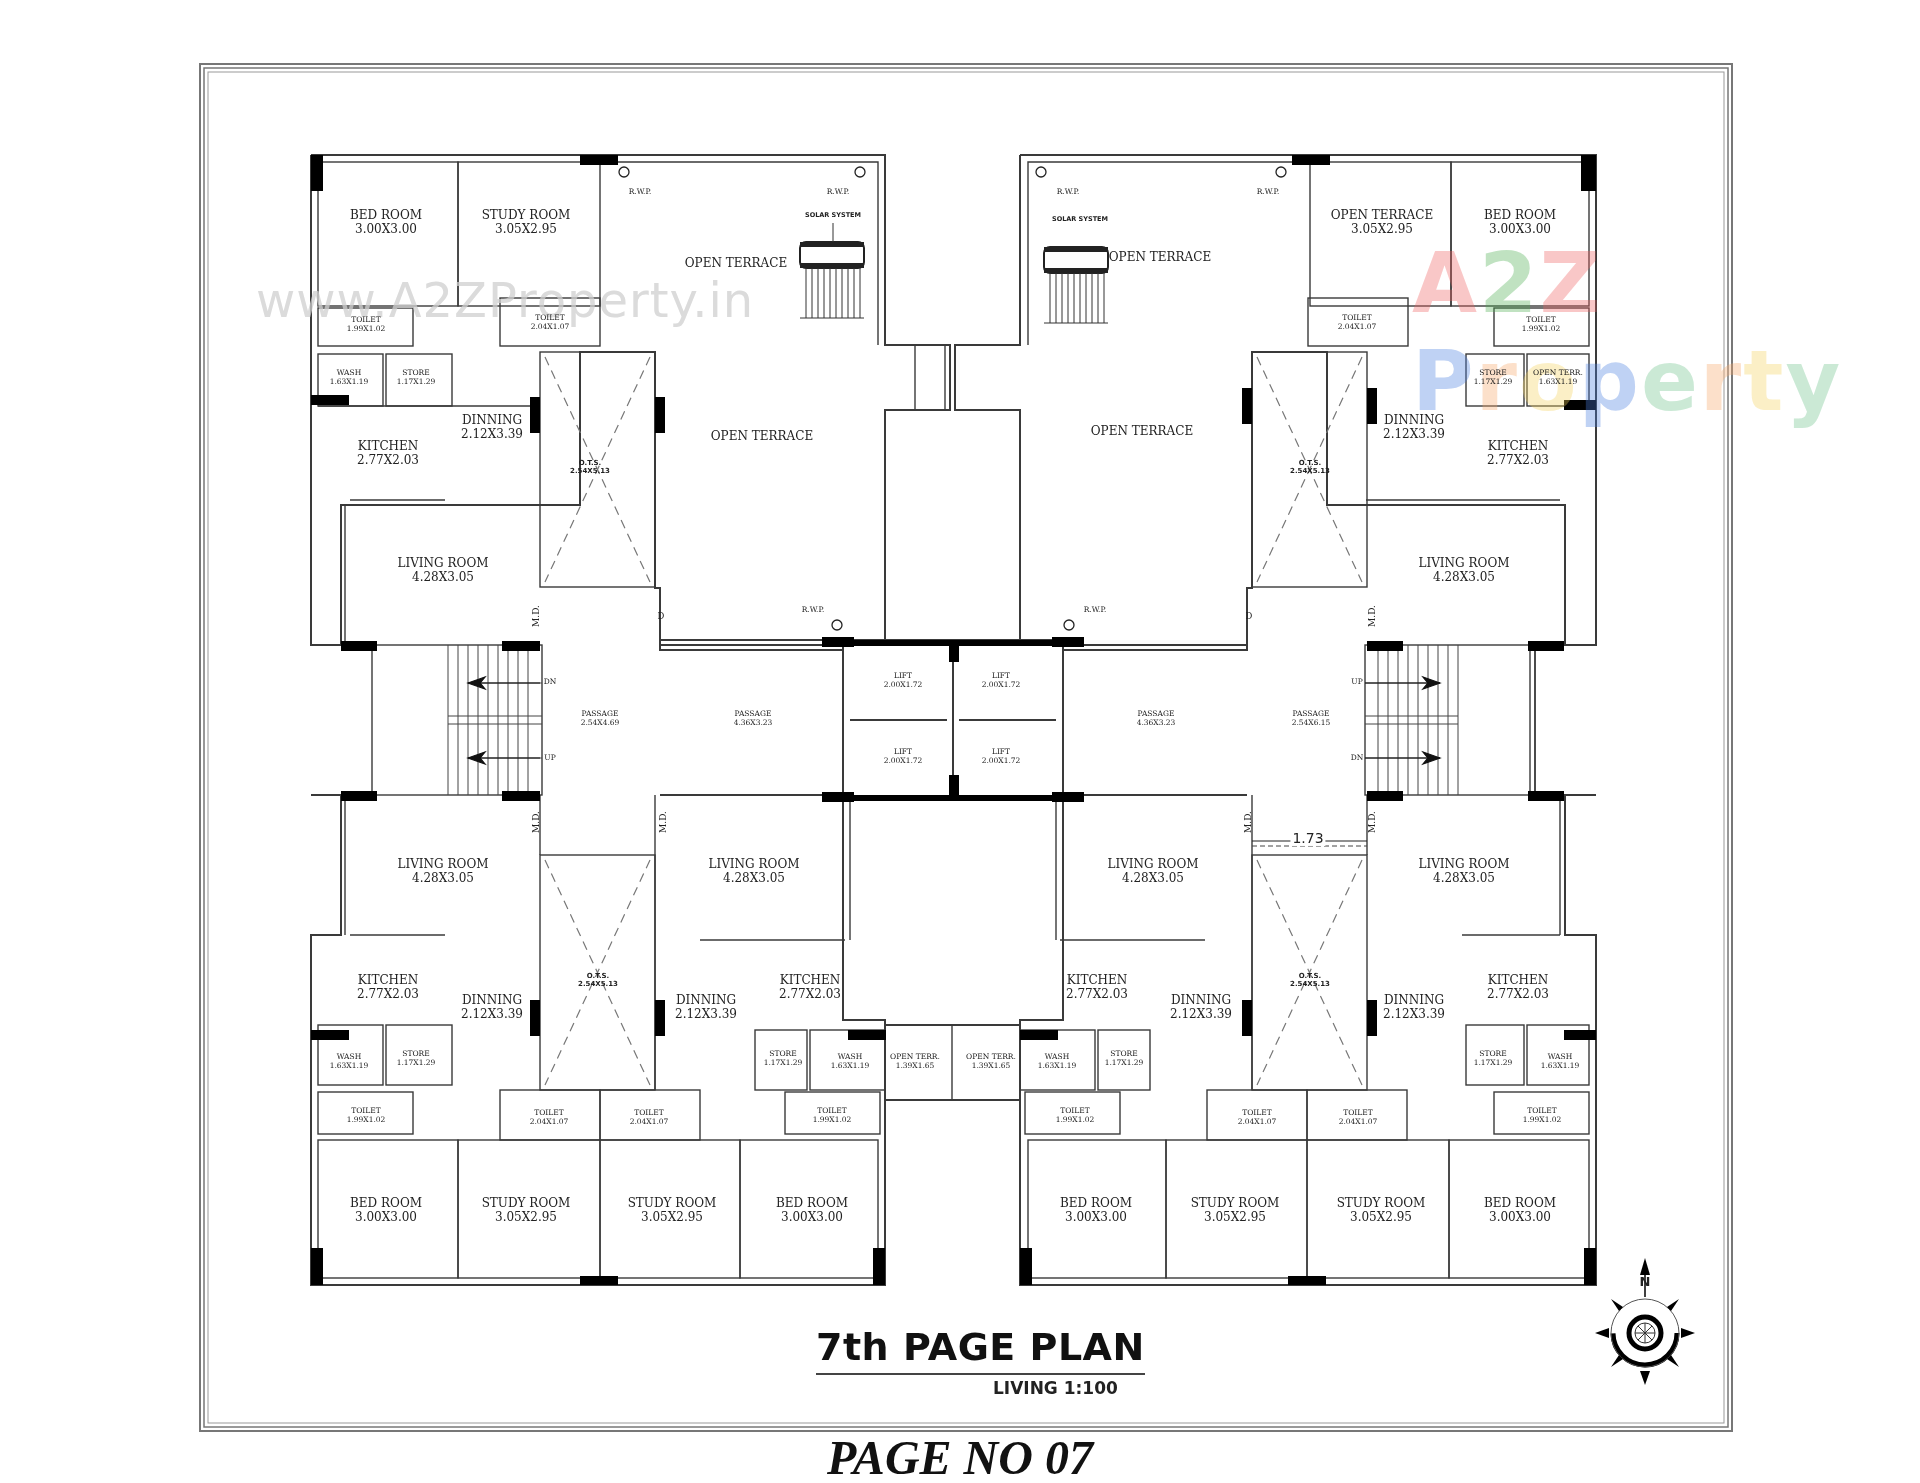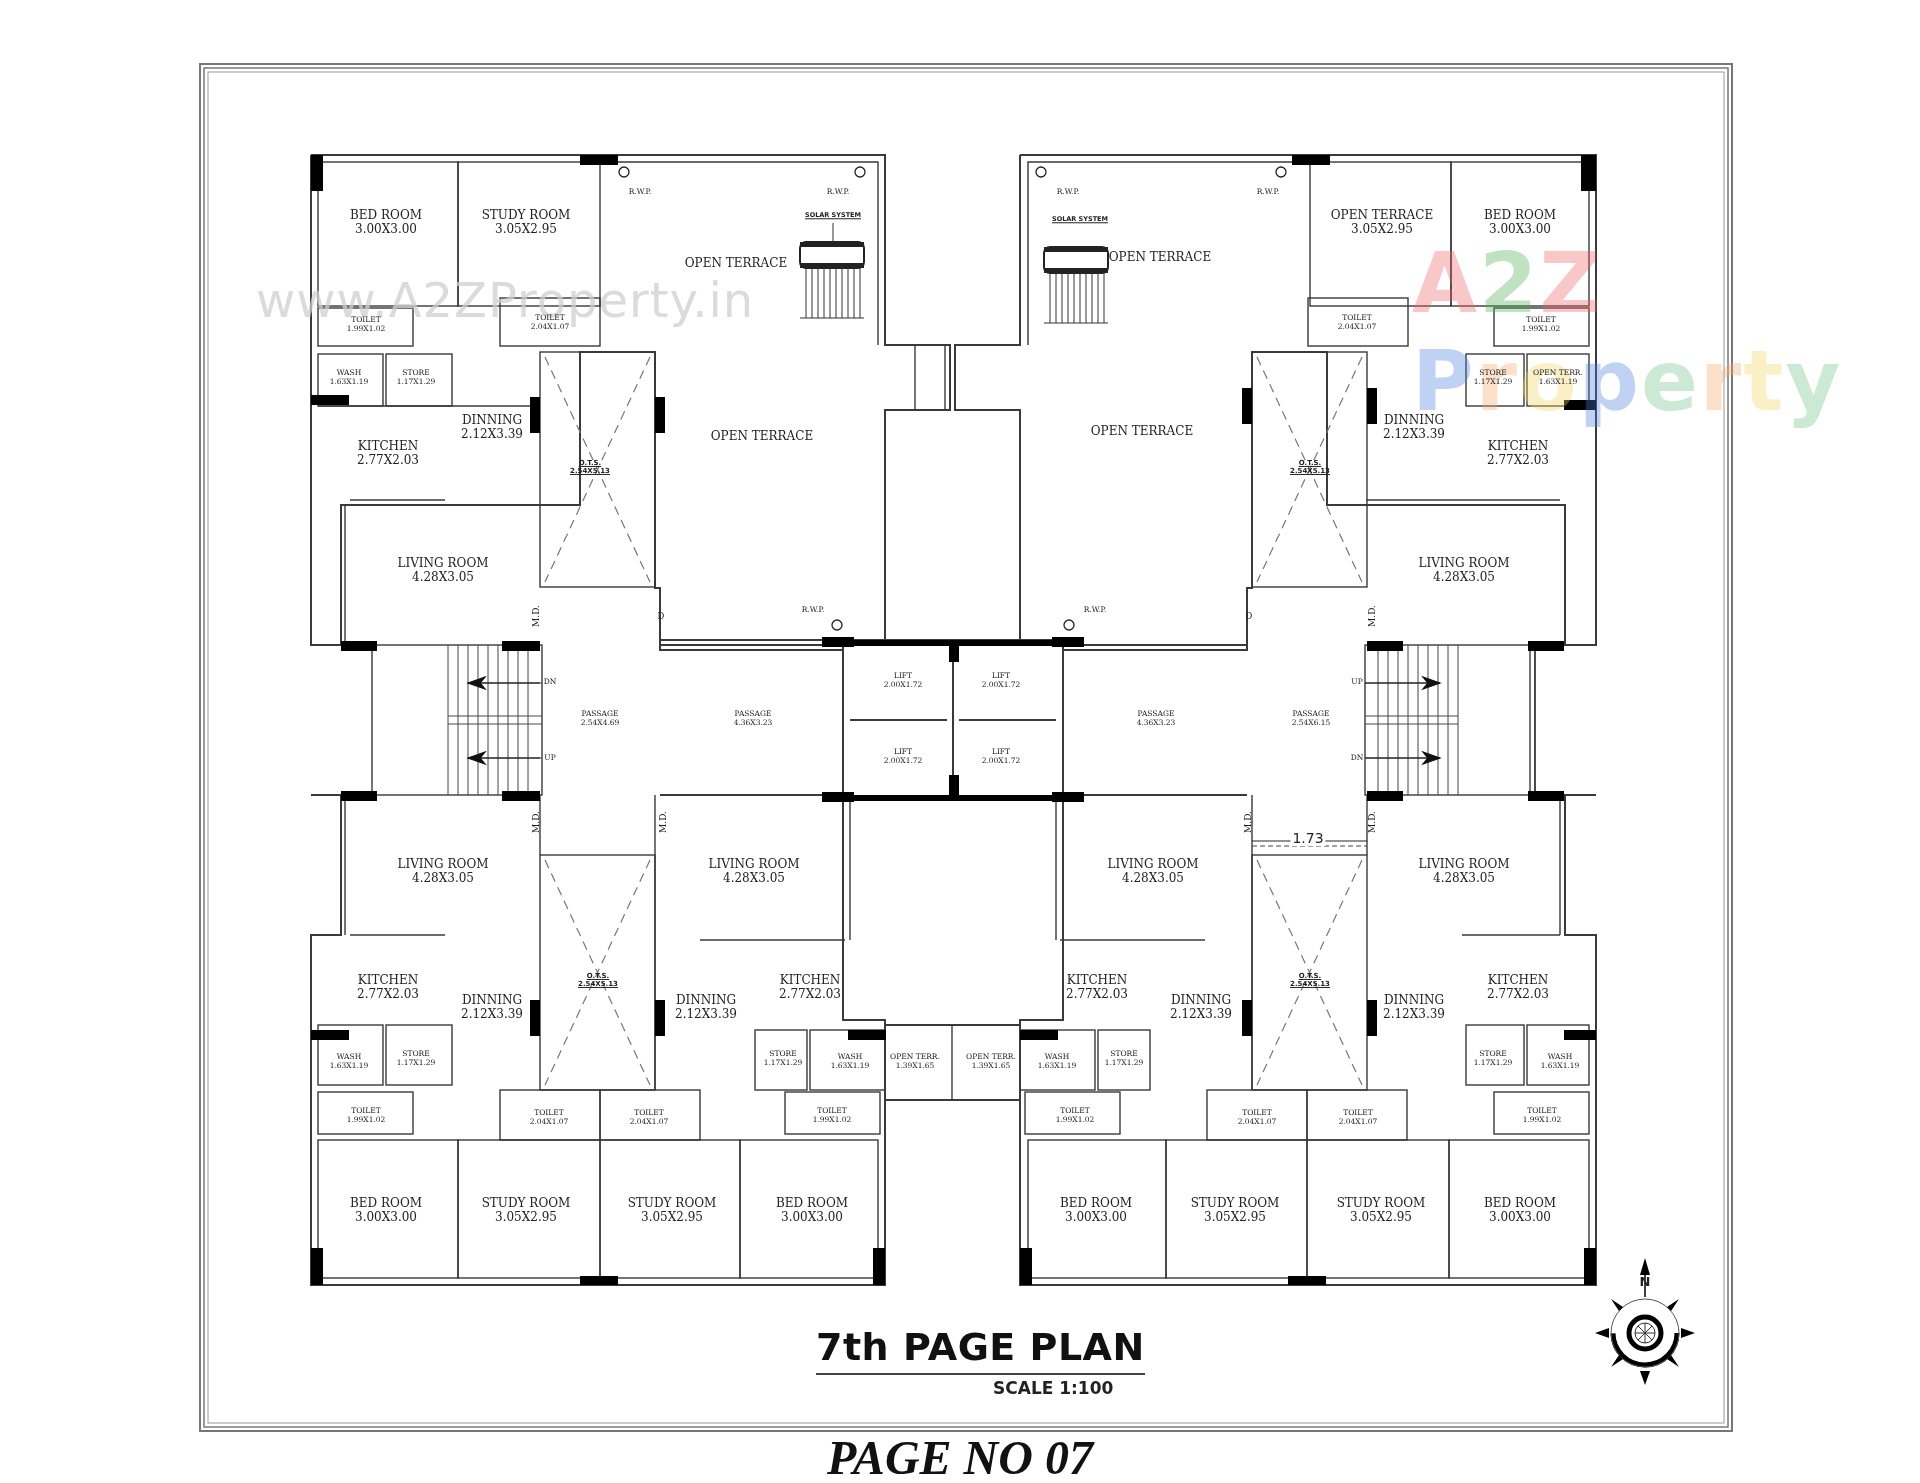--- a/index.html
+++ b/index.html
@@ -8,21 +8,21 @@
   .w{fill:none;stroke:#3a3a3a;stroke-width:2;}
   .wt{fill:none;stroke:#3a3a3a;stroke-width:1.4;}
   .col{fill:#000;}
   .ots{fill:none;stroke:#777;stroke-width:1.2;stroke-dasharray:9 6;}
   .lbl{position:absolute;transform:translate(-50%,-50%);text-align:center;color:#222;font-family:"DejaVu Serif",serif;white-space:nowrap;line-height:1.15;}
   .lbl .n{display:block;}
   .lbl .d{display:block;}
   .big{font-size:12px;}
   .sm{font-size:8.5px;}
   .xs{font-size:7.5px;}
-  .tiny{font-size:7px;font-family:"DejaVu Sans",sans-serif;font-weight:bold;text-decoration:underline;}
+  .tiny{font-size:7px;font-family:"DejaVu Sans",sans-serif;font-weight:bold;}
   .vert{writing-mode:vertical-rl;transform:translate(-50%,-50%) rotate(180deg);font-size:9px;}
   .title{position:absolute;left:816px;top:1325px;font-family:"DejaVu Sans",sans-serif;font-weight:bold;font-size:38px;color:#111;letter-spacing:0.5px;border-bottom:2px solid #444;padding-bottom:4px;}
   .scale{position:absolute;left:993px;top:1378px;font-family:"DejaVu Sans",sans-serif;font-weight:bold;font-size:17px;color:#222;}
   .page{position:absolute;left:0;width:1920px;top:1430px;text-align:center;font-family:"Liberation Serif","DejaVu Serif",serif;font-style:italic;font-weight:bold;font-size:48px;color:#111;}
   .wm1{position:absolute;left:256px;top:272px;font-family:"DejaVu Sans",sans-serif;font-size:48px;color:#cfcfcf;opacity:.75;letter-spacing:1px;}
   .wm2{position:absolute;left:1412px;top:234px;font-family:"DejaVu Sans",sans-serif;font-weight:bold;font-size:84px;letter-spacing:2px;opacity:.35;}
 </style>
 </head>
 <body>
 
@@ -611,14 +611,14 @@
     <span class="d">3.05X2.95</span>
   </div>
 <div class="lbl big" style="left:1520px;top:1211px">
     <span class="n">BED ROOM</span>
     <span class="d">3.00X3.00</span>
   </div>
 
 <div class="lbl" style="left:1645px;top:1282px;font-family:'DejaVu Sans',sans-serif;font-weight:bold;font-size:13px">N</div>
 
 <div class="title">7th PAGE PLAN</div>
-<div class="scale">SCALE 1:100</div>
+<div class="scale">LIVING 1:100</div>
 <div class="page">PAGE NO 07</div>
 
 </body></html>

